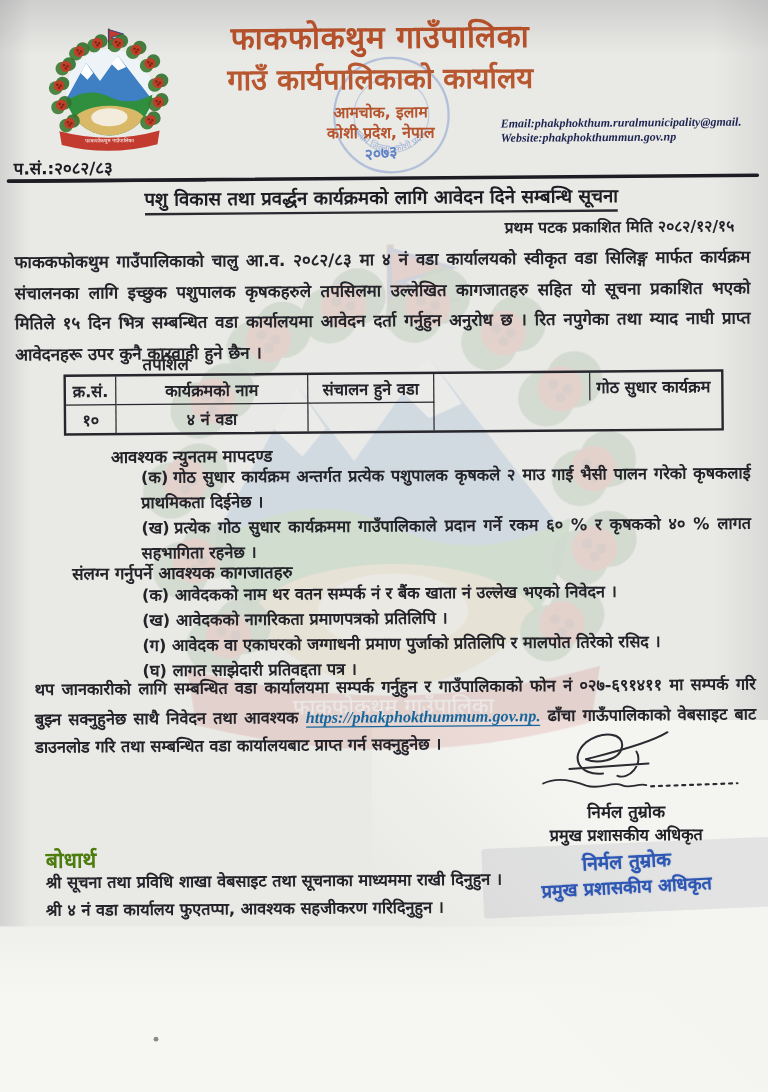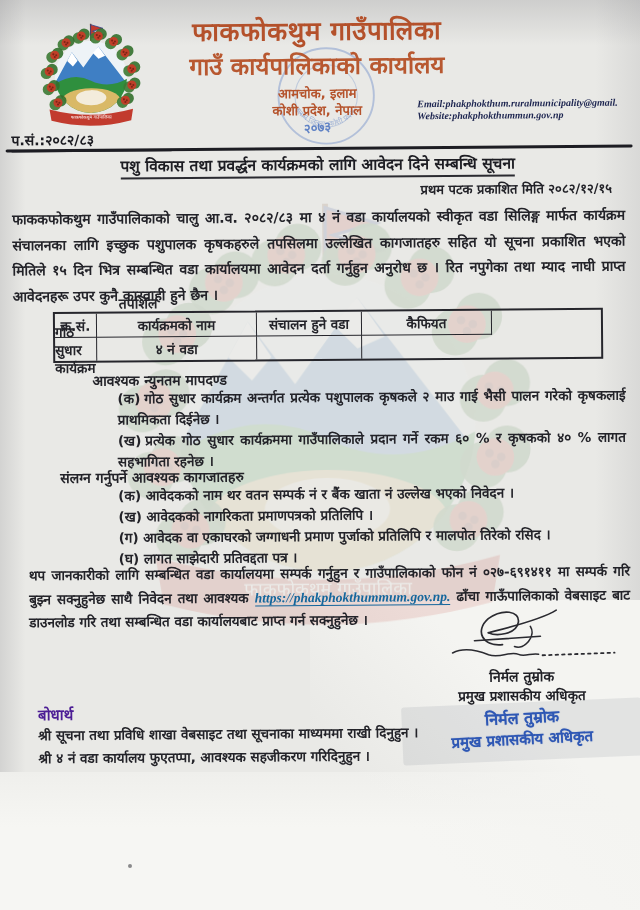--- a/index.html
+++ b/index.html
@@ -79,21 +79,21 @@
   .stamp-smudge{position:absolute;left:400px;top:704px;width:240px;height:58px;
       background:rgba(100,105,120,.12);transform:rotate(-2deg);border-radius:3px;}
   .stamp-name{position:absolute;left:405px;top:708px;width:230px;text-align:center;
       font-size:16px;font-weight:bold;color:#2e57b4;transform:rotate(-2.5deg);
       text-shadow:0 0 1px rgba(46,87,180,.55);}
   .stamp-title{position:absolute;left:395px;top:730px;width:250px;text-align:center;
       font-size:15px;font-weight:bold;color:#2e57b4;transform:rotate(-2.5deg);
       text-shadow:0 0 1px rgba(46,87,180,.55);}
 
   
-  .cc-title{position:absolute;left:36px;top:702px;font-size:15px;font-weight:bold;color:#4c1d95;}
+  .cc-title{position:absolute;left:36px;top:702px;font-size:18px;font-weight:bold;color:#4d7c0f;}
   .cc1{position:absolute;left:36px;top:724px;width:400px;font-size:13.5px;font-weight:600;color:#232329;}
   .cc2{position:absolute;left:36px;top:747px;width:400px;font-size:13.5px;font-weight:600;color:#232329;}
 </style>
 </head>
 <body>
 
 <svg width="0" height="0" style="position:absolute" aria-hidden="true">
   <defs>
     <g id="flw">
       <circle r="6" cx="-3" cy="2" fill="#3c7a33" opacity=".9"></circle>
@@ -182,23 +182,23 @@
     </div>
     <div class="published">प्रथम पटक प्रकाशित मिति २०८२/१२/१५</div>
 
     <div class="intro">फाककफोकथुम गाउँपालिकाको चालु आ.व. २०८२/८३  मा ४ नं वडा कार्यालयको  स्वीकृत वडा सिलिङ्ग मार्फत कार्यक्रम संचालनका लागि  इच्छुक पशुपालक कृषकहरुले तपसिलमा उल्लेखित कागजातहरु  सहित यो सूचना प्रकाशित भएको मितिले १५  दिन भित्र  सम्बन्धित वडा कार्यालयमा आवेदन दर्ता गर्नुहुन अनुरोध छ । रित नपुगेका तथा म्याद नाघी प्राप्त आवेदनहरू उपर कुनै कारवाही हुने छैन ।</div>
     <div class="tapasil">तपशिल</div>
 
     <div class="gtable">
       <div class="cell">क्र.सं.</div>
       <div class="cell">कार्यक्रमको नाम</div>
       <div class="cell">संचालन हुने वडा</div>
-      <div class="cell">कैफियत</div>
       <div class="cell last-row"></div>
       <div class="cell last-row">गोठ सुधार कार्यक्रम</div>
+      <div class="cell last-row">१०</div>
       <div class="cell last-row">४ नं वडा</div>
       <div class="cell last-row"></div>
     </div>
 
     <div class="sec-title crit-title">आवश्यक न्युनतम मापदण्ड</div>
     <div class="li li-k">
       <span class="lbl">(क)</span><span>गोठ  सुधार कार्यक्रम अन्तर्गत प्रत्येक पशुपालक कृषकले २ माउ गाई भैसी   पालन गरेको कृषकलाई प्राथमिकता दिईनेछ ।</span>
     </div>
     <div class="li li-kh">
       <span class="lbl">(ख)</span><span>प्रत्येक गोठ सुधार कार्यक्रममा गाउँपालिकाले प्रदान गर्ने रकम ६० %  र  कृषकको ४०  % लागत सहभागिता रहनेछ ।</span>

